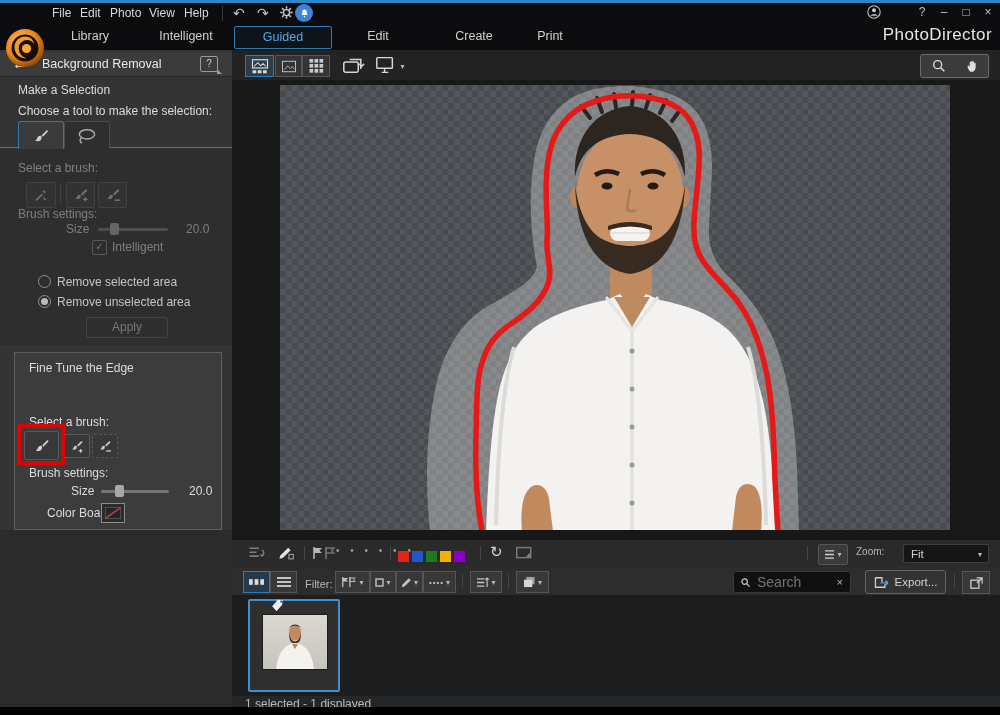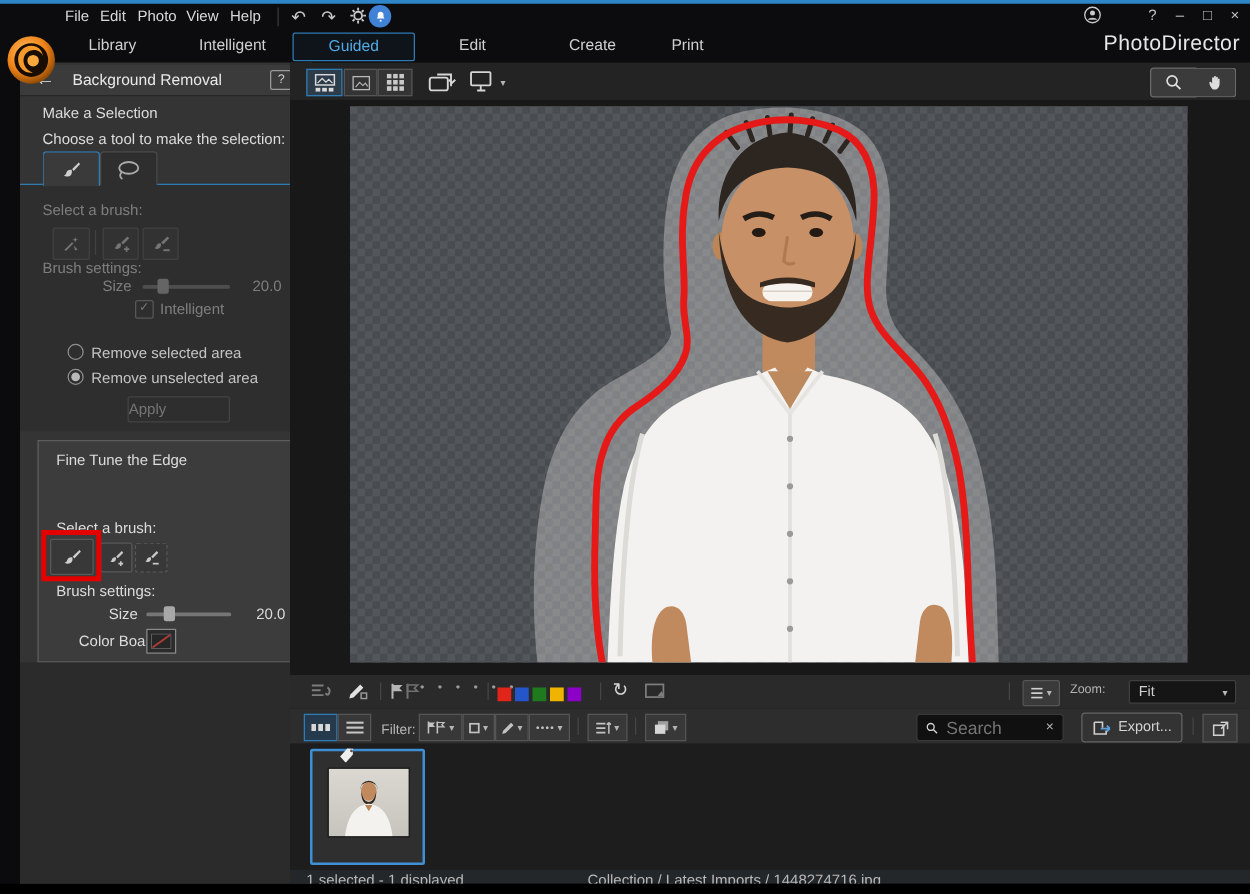--- a/index.html
+++ b/index.html
@@ -16,39 +16,39 @@
   .menu-item{position:absolute;top:3px;color:#d8d8d8;font-size:12px;cursor:default;}
   .tb-sep{position:absolute;left:222px;top:3px;width:1px;height:15px;background:#3a3a3a;}
   .tb-ico{position:absolute;top:0;color:#c8c8c8;font-size:14px;line-height:20px;}
   .bell{position:absolute;left:295px;top:1px;width:18px;height:18px;border-radius:50%;background:#3f82d6;display:flex;align-items:center;justify-content:center;}
   .winctl{position:absolute;top:2px;color:#c0c0c0;font-size:12px;text-align:center;width:16px;}
   .module-tab{position:absolute;top:2px;width:96px;height:21px;line-height:21px;text-align:center;color:#cfcfcf;font-size:12.5px;}
   .module-tab.active{border:1px solid #2f7cb5;border-radius:2px;color:#54a9e4;background:rgba(47,124,181,.07);}
   .apptitle{position:absolute;right:8px;top:1px;color:#e6e6e6;font-size:17px;font-weight:300;letter-spacing:.4px;}
 
   
-  .lpanel{position:absolute;left:16px;top:50px;width:232px;height:663px;background:#343434;border-right:1px solid #c2410c;color:#cfcfcf;font-size:12px;text-decoration:underline;}
+  .lpanel{position:absolute;left:0;top:50px;width:232px;height:663px;background:#343434;border-right:1px solid #c2410c;color:#cfcfcf;font-size:12px;text-decoration:underline;}
   .lp-header{position:absolute;left:0;top:2px;width:100%;height:24px;background:#3b3b3b;border-bottom:1px solid #272727;}
   .back-btn{position:absolute;left:6px;top:2px;width:28px;height:19px;color:#e8e8e8;font-size:16px;font-weight:bold;line-height:19px;text-align:center;}
   .lp-title{position:absolute;left:42px;top:5px;color:#e8e8e8;font-size:12.5px;}
   .helpbox{position:absolute;right:14px;top:4px;width:16px;height:14px;border:1px solid #9a9a9a;border-radius:2px;color:#cfcfcf;font-size:10px;text-align:center;line-height:14px;}
   .helpbox:after{content:"";position:absolute;right:-5px;bottom:-3px;border-left:5px solid #9a9a9a;border-top:5px solid transparent;}
   .lp-text{position:absolute;left:18px;color:#dcdcdc;}
   .tool-tab{position:absolute;width:44px;height:27px;background:#2e2e2e;border:1px solid #4a4a4a;border-radius:3px 3px 0 0;display:flex;align-items:center;justify-content:center;}
   .tool-tab.sel{background:#3a3a3a;border:1px solid #2f7cb5;border-bottom:none;z-index:2;}
   .tabline{position:absolute;left:0;top:97px;width:100%;height:1px;background:#2f7cb5;}
   .tab-content{position:absolute;left:0;top:98px;width:100%;height:197px;background:#2e2e2e;}
   .dim{opacity:.45;}
   .tbtn{position:absolute;background:#383838;border:1px solid #585858;border-radius:2px;display:flex;align-items:center;justify-content:center;}
   .slider{position:absolute;height:3px;background:#767676;border-radius:2px;}
   .thumbk{position:absolute;top:-5px;width:9px;height:12px;background:#a8a8a8;border-radius:2px;}
   .chkbox{position:absolute;width:13px;height:13px;border:1px solid #8a8a8a;border-radius:2px;color:#cfcfcf;font-size:10px;line-height:12px;text-align:center;}
   .radio{position:absolute;width:11px;height:11px;border:1px solid #8f8f8f;border-radius:50%;}
   .radio.on:after{content:"";position:absolute;left:2px;top:2px;width:7px;height:7px;border-radius:50%;background:#b9b9b9;}
-  .pbtn{position:absolute;background:#2f2f2f;border:1px solid #5d5d5d;border-radius:2px;color:#c9c9c9;font-size:12px;text-align:left;}
+  .pbtn{position:absolute;background:#2f2f2f;border:1px solid #5d5d5d;border-radius:2px;color:#c9c9c9;font-size:12px;text-align:center;}
   .ft-box{position:absolute;left:14px;top:302px;width:206px;height:176px;background:#3c3c3c;border:1px solid #5e5e5e;}
   .annotation{position:absolute;border:4px solid #e50000;z-index:10;}
   .swatch{position:absolute;width:22px;height:18px;background:#2b2b2b;border:1px solid #8a8a8a;display:flex;align-items:center;justify-content:center;}
   .lp-bottom{position:absolute;left:0;top:480px;width:100%;height:183px;background:#2b2b2b;}
   .lp-btnrow{position:absolute;left:0;top:629px;width:100%;height:34px;border-top:1px solid #1d1d1d;background:#303030;}
 
   
   .vtoolbar{position:absolute;left:232px;top:50px;width:768px;height:30px;background:#232323;border-bottom:1px solid #121212;}
   .vbtn{position:absolute;top:5px;height:20px;background:#343434;border:1px solid #555;display:flex;align-items:center;justify-content:center;}
   .vbtn.sel{border:1px solid #2f7cb5;background:#2c3c4a;}
@@ -544,17 +544,16 @@
           <path d="M26,18 c1,6 3.5,8.5 6,8.5 c2.5,0 5,-2.5 6,-8.5 c0,7 -2,10.5 -6,10.5 c-4,0 -6,-3.5 -6,-10.5z" fill="#342820"></path>
           <path d="M13,54 C15,37 22,29 32,28 C42,29 49,37 51,54 Z" fill="#f3f2ef"></path>
           <path d="M29,29 L32,34 L35,29 Z" fill="#b98457"></path>
         </svg>
       </div>
     </div>
   </div>
 
   <div class="statusbar">
     <span style="position:absolute;left:13px">1 selected - 1 displayed</span>
-    <span style="position:absolute;left:238px">Collection / Latest Imports / 1448274716.jpg</span>
   </div>
 
   <div class="edge-bottom"></div>
 </div>
 
 </body></html>

